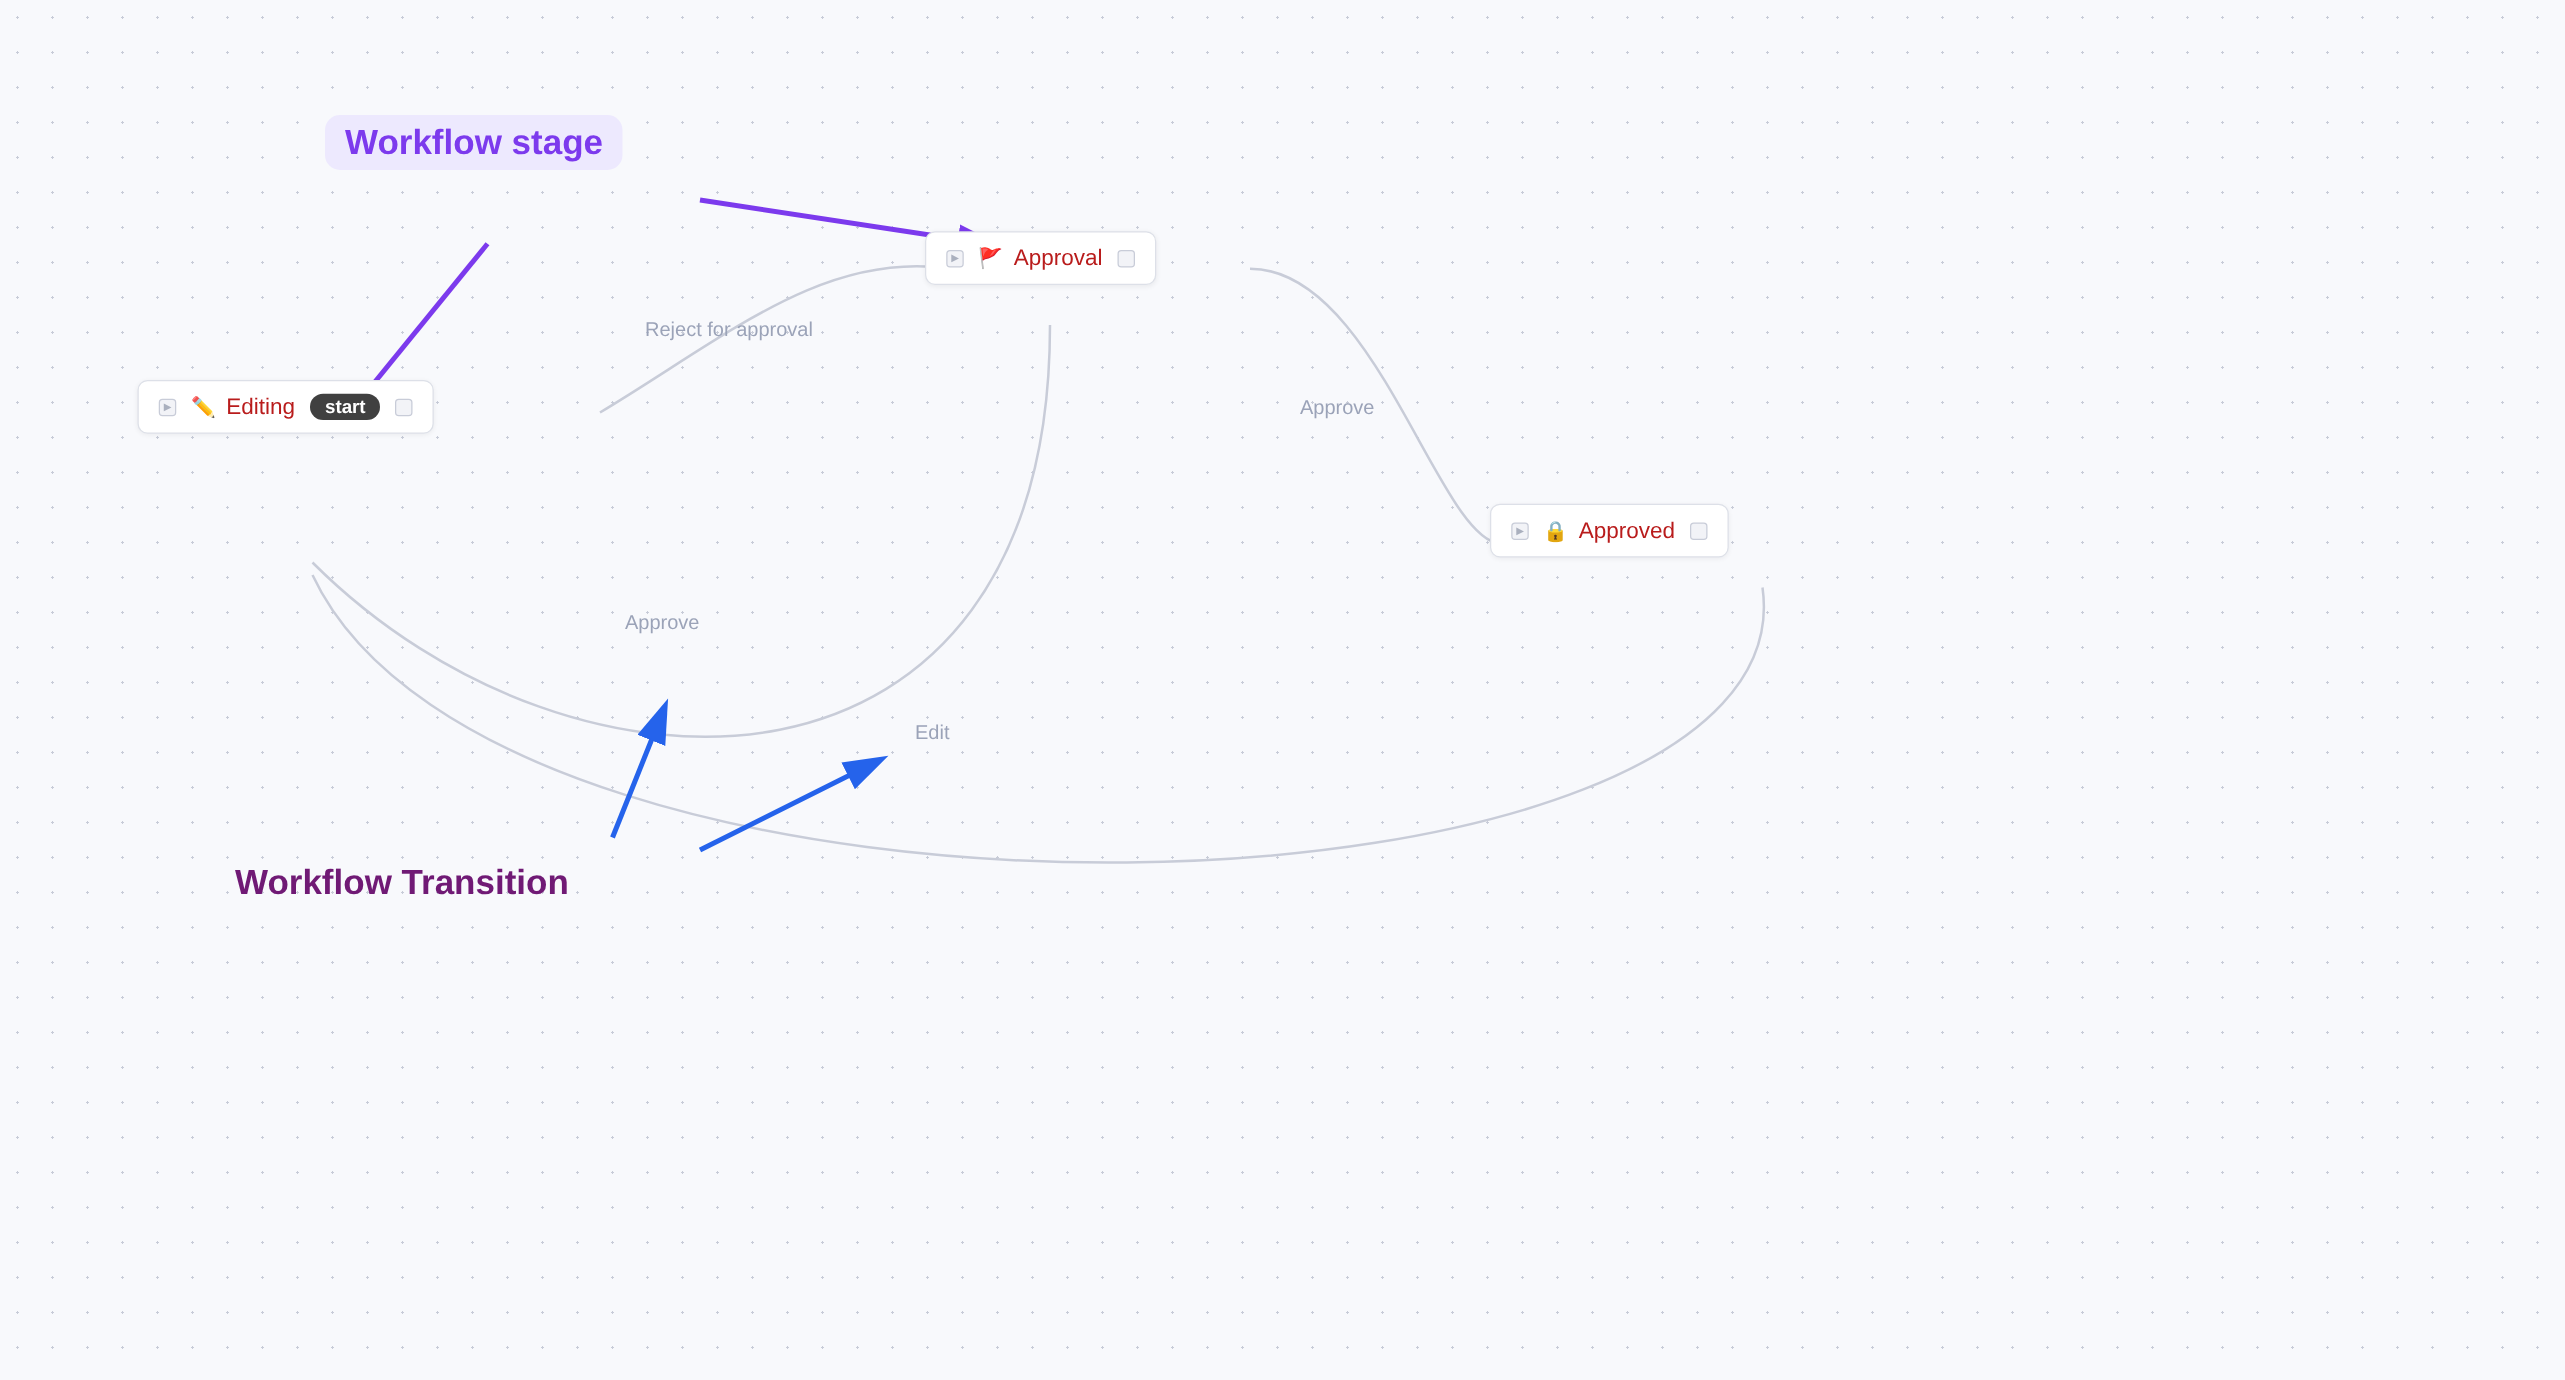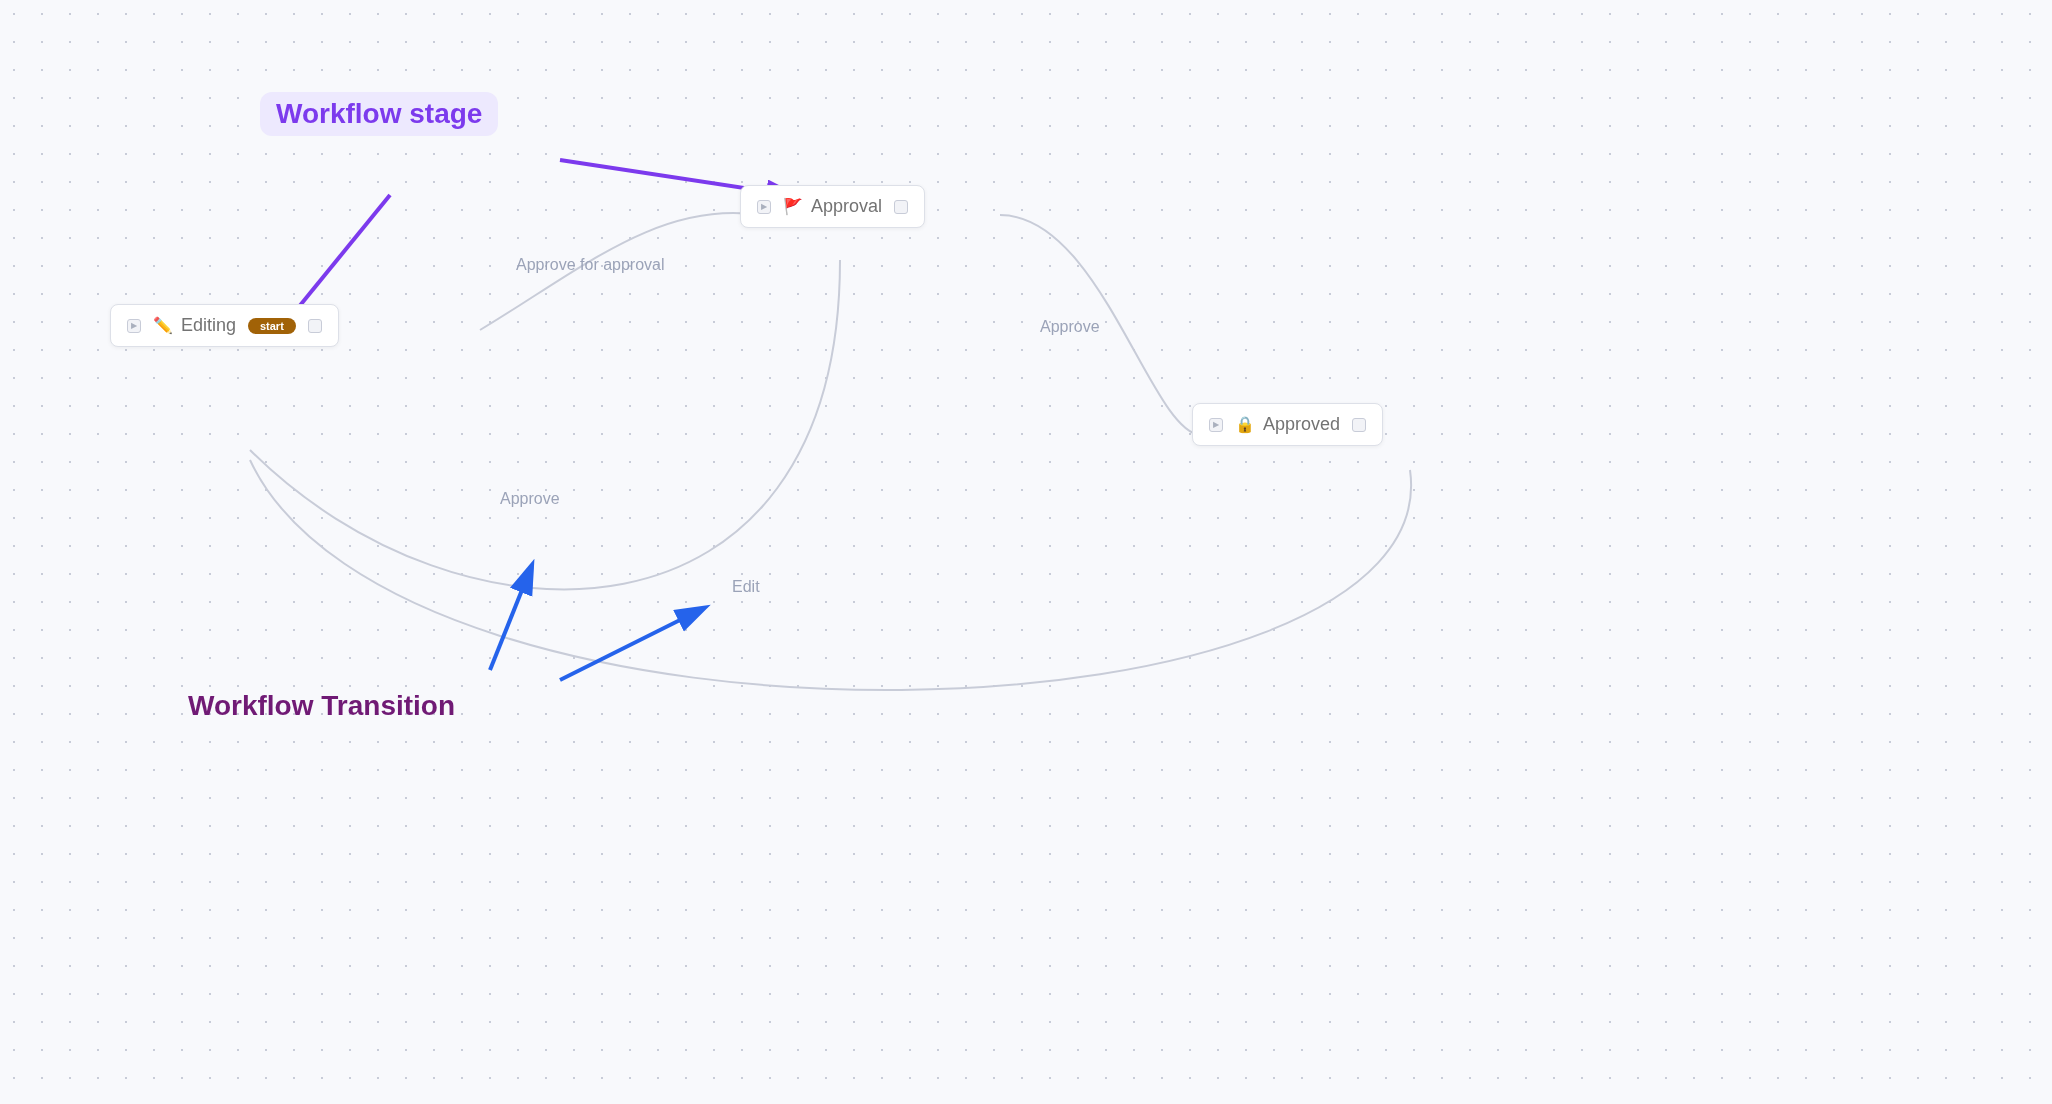--- a/index.html
+++ b/index.html
@@ -26,26 +26,26 @@
       box-shadow: 0 1px 4px rgba(0,0,0,0.06);
       white-space: nowrap;
     }
     .workflow-node .node-icon {
       color: #aab0be;
       font-size: 16px;
     }
     .workflow-node .node-label {
       font-size: 18px;
       font-weight: 500;
-      color: #737373;
+      color: #b91c1c;
     }
     .workflow-node .start-badge {
-      background: #a16207;
+      background: #404040;
       color: #fff;
-      font-size: 11px;
+      font-size: 15px;
       font-weight: 600;
       border-radius: 20px;
       padding: 2px 12px;
       margin-left: 4px;
     }
     .node-handle {
       width: 14px;
       height: 14px;
       border: 1.5px solid #c8ccd8;
       border-radius: 3px;
@@ -155,19 +155,19 @@
 
 <div class="workflow-node" style="left: 1192px; top: 403px;">
   <div class="node-handle left">
     <span class="handle-arrow">▶</span>
   </div>
   <span class="node-icon">🔒</span>
   <span class="node-label">Approved</span>
   <div class="node-handle right"></div>
 </div>
 
-<div class="transition-label" style="left: 516px; top: 256px;">Approve for approval</div>
+<div class="transition-label" style="left: 516px; top: 256px;">Reject for approval</div>
 
 <div class="transition-label" style="left: 1040px; top: 318px;">Approve</div>
 
 <div class="transition-label" style="left: 500px; top: 490px;">Approve</div>
 
 <div class="transition-label" style="left: 732px; top: 578px;">Edit</div>
 
 </body></html>

